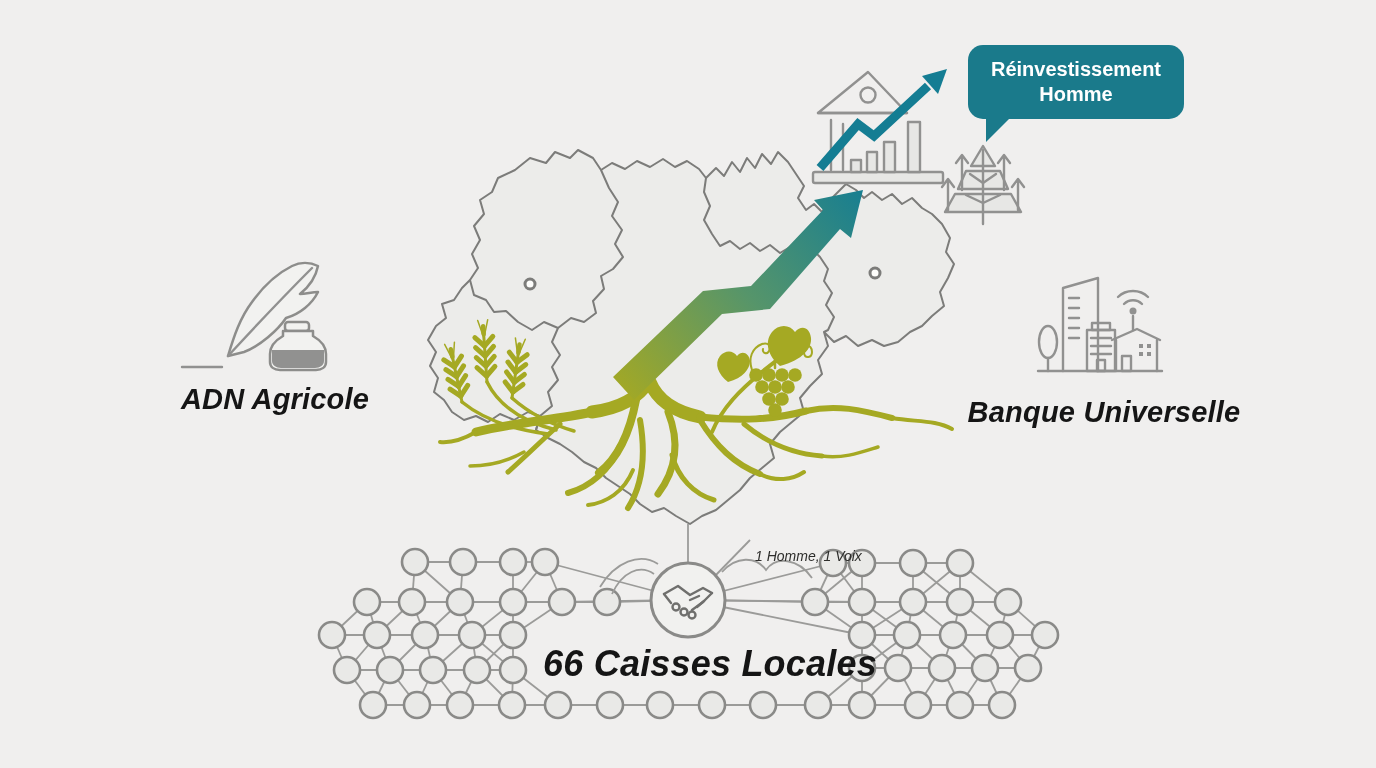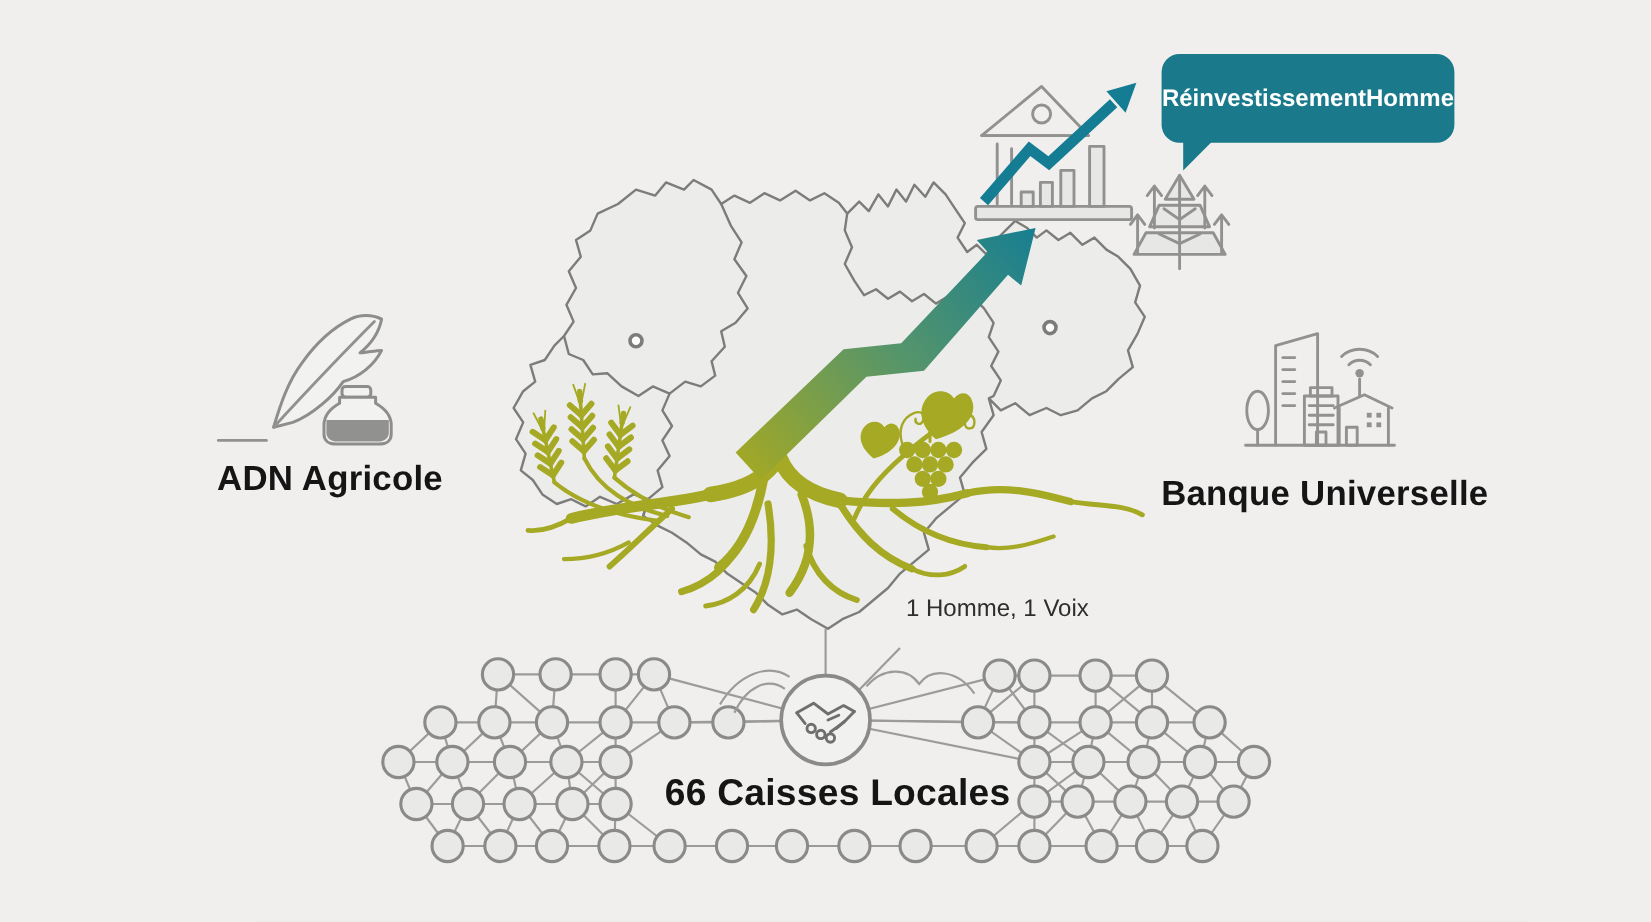--- a/index.html
+++ b/index.html
@@ -27,32 +27,32 @@
   .gray-fill-light{fill:#e7e7e5;stroke:var(--gray);stroke-width:2.4;stroke-linejoin:round;}
   .gray-fill-dark{fill:var(--gray);stroke:none;}
   .net-line{stroke:#9b9b99;stroke-width:1.8;fill:none;}
   .net-node{fill:#e9e9e7;stroke:#8a8a88;stroke-width:2.6;}
   .hub-circle{fill:#f1f1ef;stroke:#8a8a88;stroke-width:3;}
   .hand{fill:none;stroke:#6f6f6d;stroke-width:2.4;stroke-linecap:round;stroke-linejoin:round;}
   .stop-olive{stop-color:var(--olive);}
   .stop-mid{stop-color:var(--gradmid);}
   .stop-teal{stop-color:var(--teal);}
 
-  .txt{position:absolute;color:var(--text,#151515);}
+  .txt{position:absolute;color:var(--text,#151515);font-style:italic;}
   .big-label{font-size:29px;font-weight:700;text-align:center;letter-spacing:.2px;}
   .label-adn{left:130px;top:383px;width:290px;}
   .label-banque{left:948px;top:396px;width:312px;}
-  .label-caisses{left:528px;top:643px;width:340px;font-size:31px;}
-  .label-governance{left:755px;top:496px;font-size:20px;font-weight:400;color:#2e2e2c;}
+  .label-caisses{left:540px;top:643px;width:340px;font-size:36px;}
+  .label-governance{left:755px;top:548px;font-size:14px;font-weight:400;color:#2e2e2c;}
 
   .bubble{
-    position:absolute;left:968px;top:45px;width:244px;height:74px;
+    position:absolute;left:968px;top:45px;width:216px;height:74px;
     background:var(--bubble);border-radius:15px;
     color:#fff;font-weight:700;font-size:20px;line-height:1.25;
-    display:flex;flex-direction:row;align-items:center;justify-content:center;
+    display:flex;flex-direction:column;align-items:center;justify-content:center;
     text-align:center;
   }
   .bubble-tail{
     position:absolute;left:18px;top:70px;width:0;height:0;
     border-top:27px solid var(--bubble);
     border-right:27px solid transparent;
   }
 </style>
 </head>
 <body>

